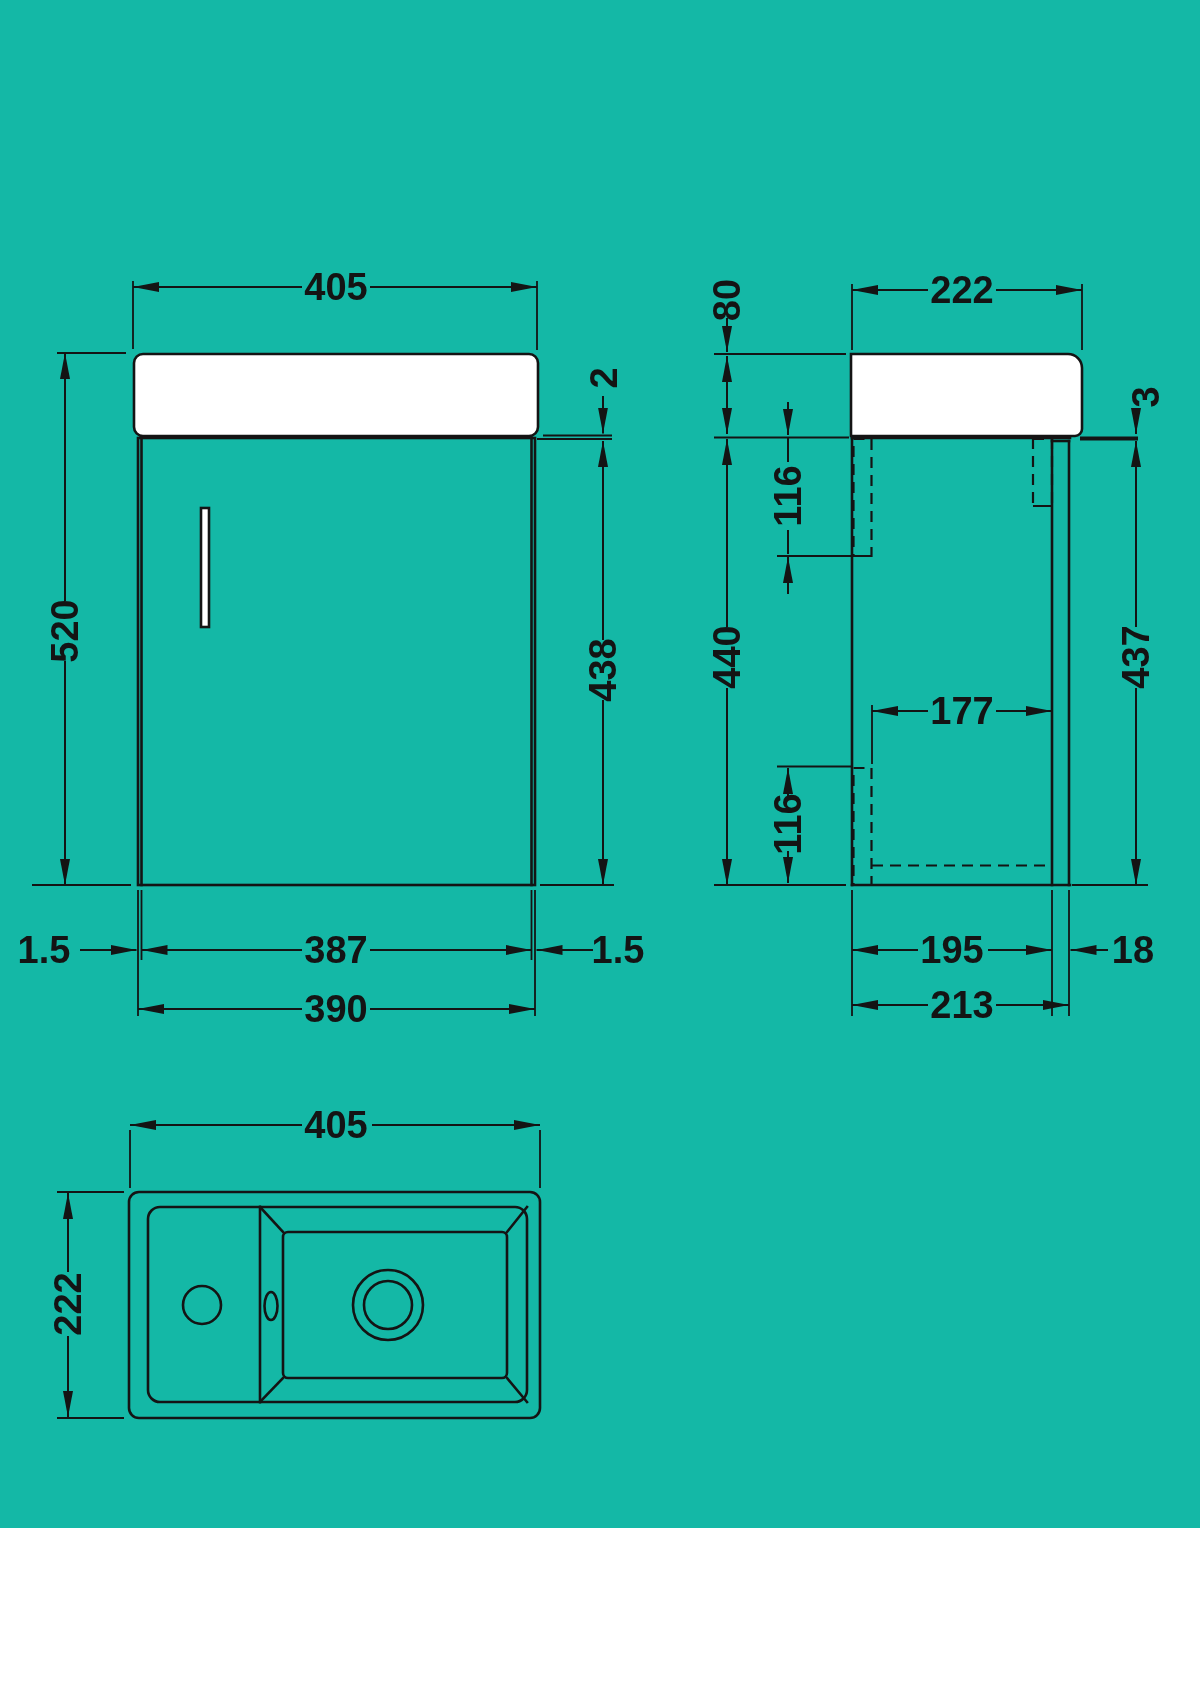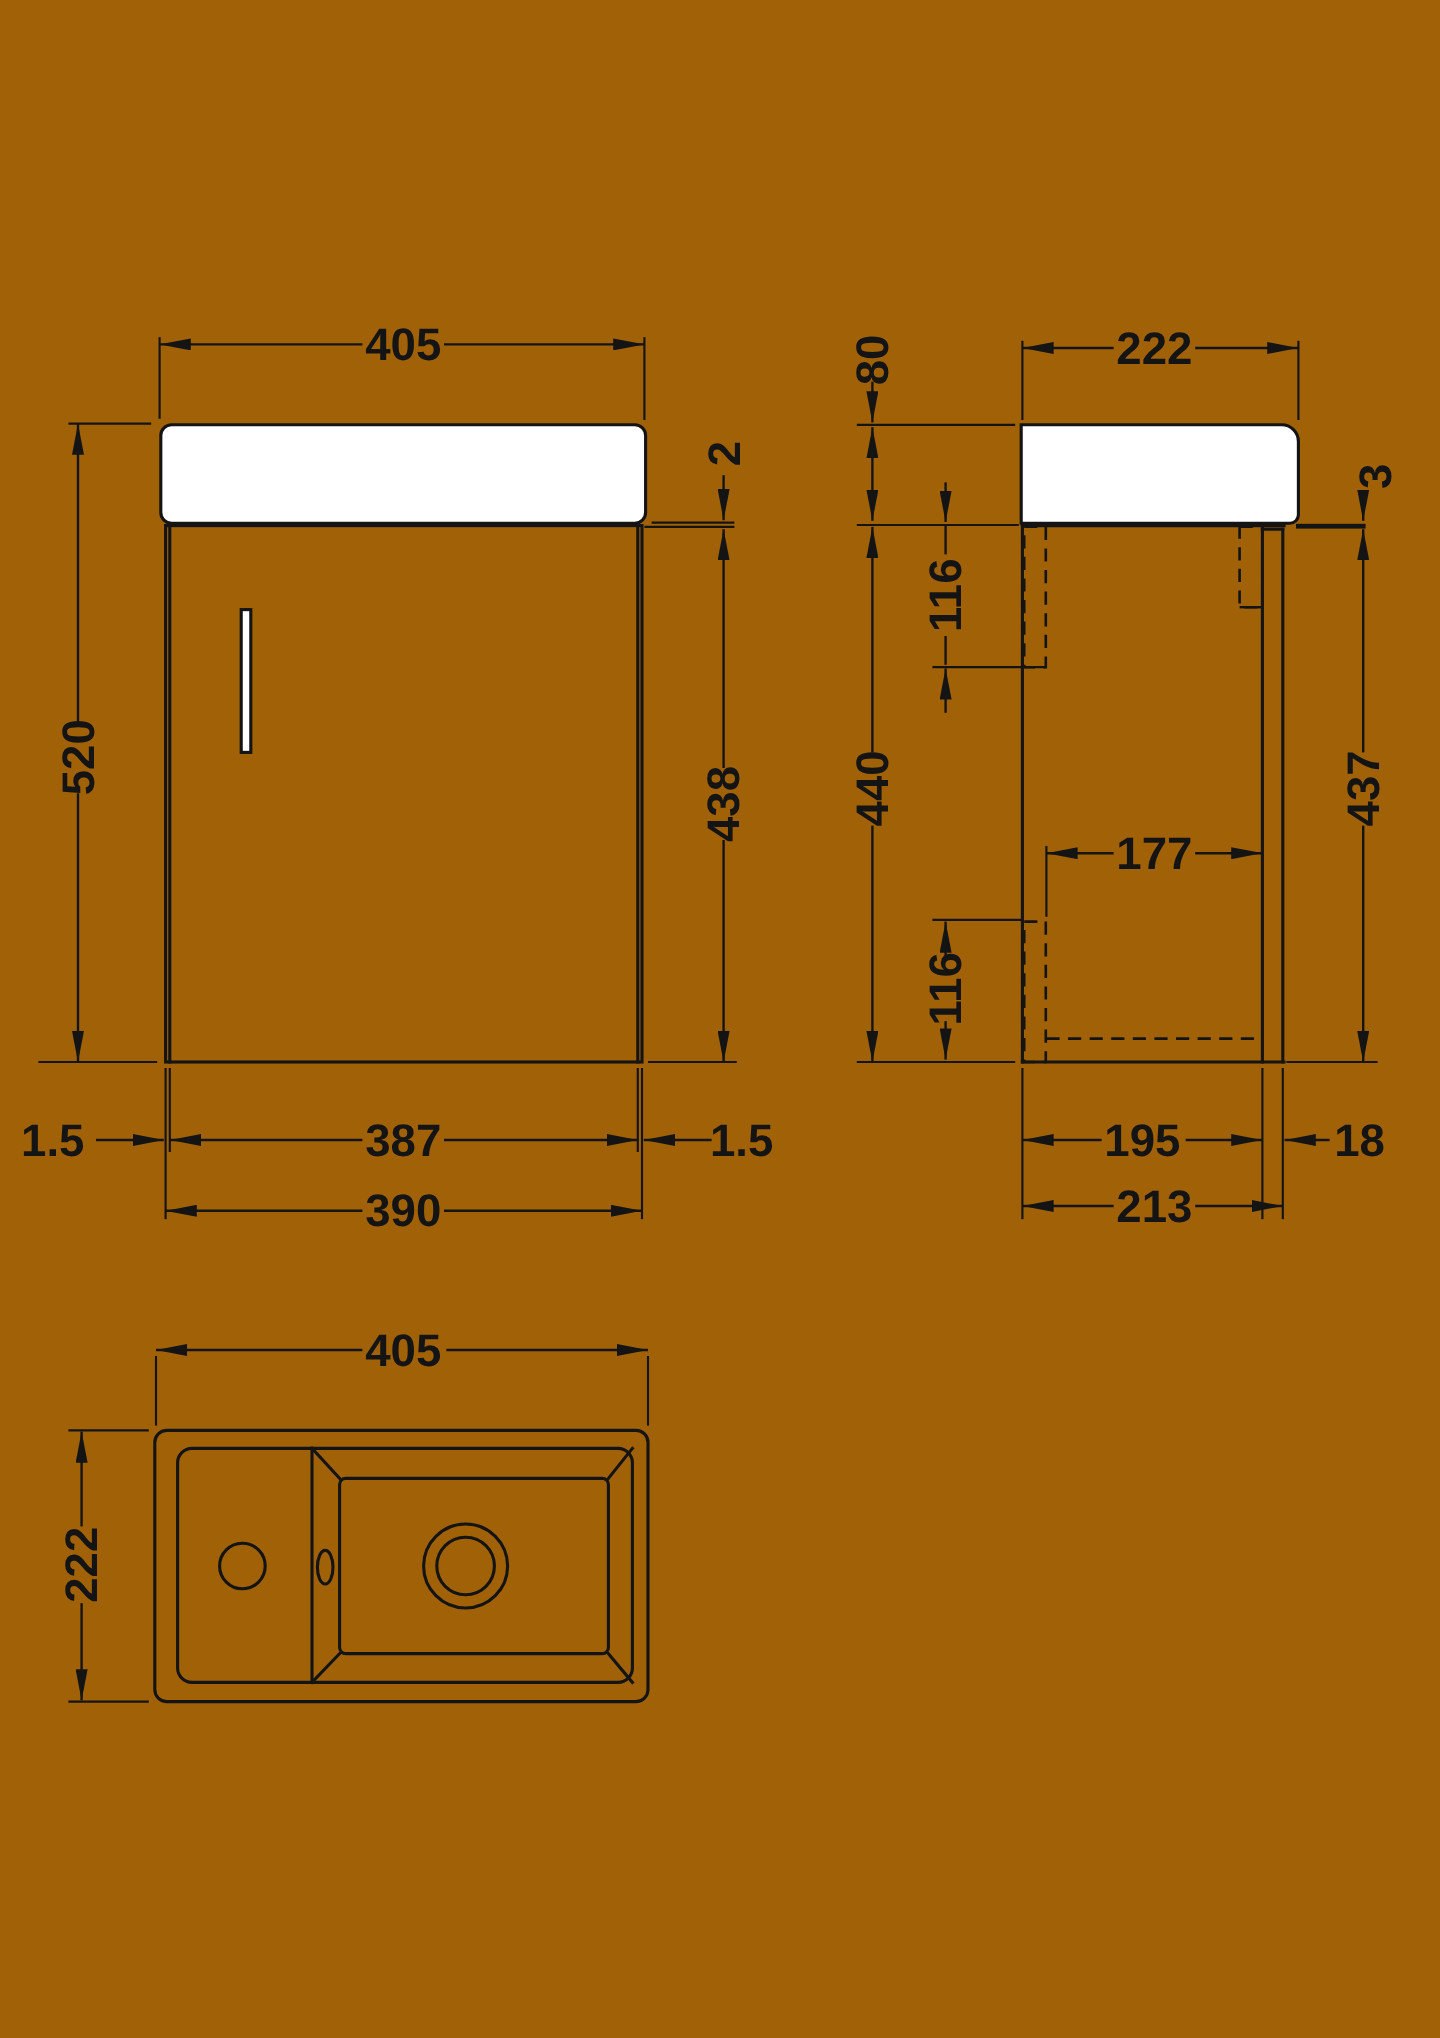--- a/index.html
+++ b/index.html
@@ -1,16 +1,16 @@
 <!DOCTYPE html>
 <html><head>
 <meta charset="utf-8">
 <style>
   html,body{margin:0;padding:0;background:#ffffff;}
-  .sheet{width:1200px;height:1698px;background:#a16207;position:relative;}
+  .sheet{width:1200px;height:1528px;background:#14b8a6;position:relative;}
   svg{display:block;}
   .obj{stroke:#141414;stroke-width:2.6;fill:none;stroke-linecap:square;}
   .objfill{stroke:#141414;stroke-width:2.6;fill:#ffffff;}
   .dash{stroke:#141414;stroke-width:2.2;fill:none;stroke-dasharray:11 7;}
   .dim{stroke:#141414;stroke-width:2;fill:none;}
   .ext{stroke:#141414;stroke-width:1.8;fill:none;}
   .bar{fill:#141414;stroke:none;}
   .lbl{font-family:"Liberation Sans","DejaVu Sans",sans-serif;font-weight:bold;
        font-size:38px;fill:#141414;text-anchor:middle;}
 </style>

